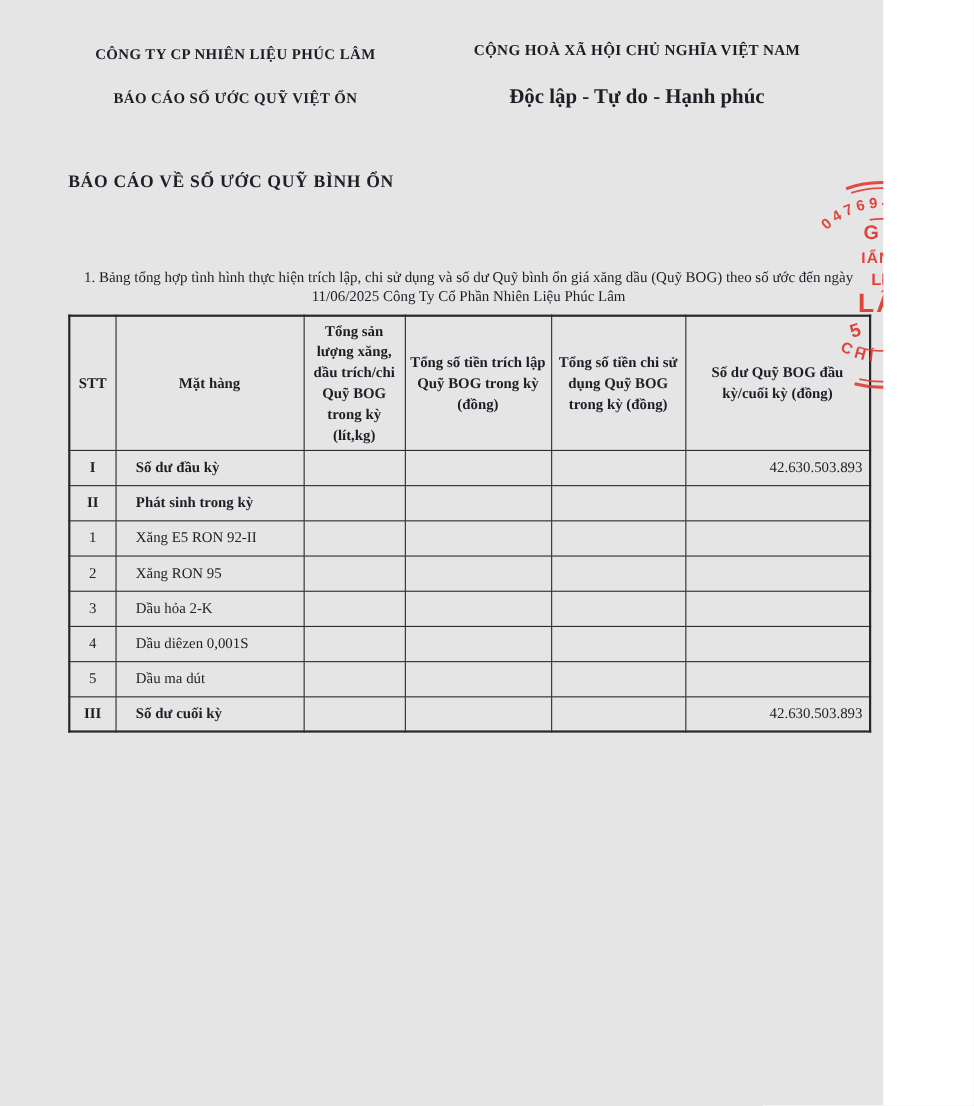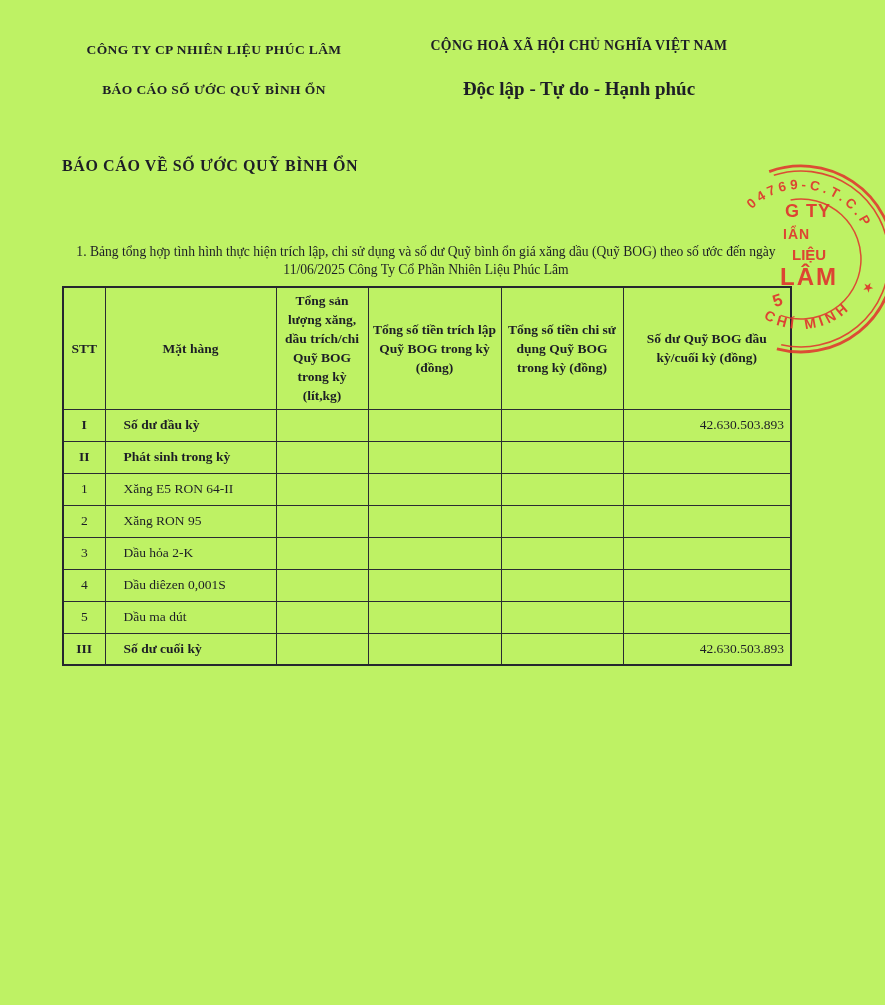--- a/index.html
+++ b/index.html
@@ -1,19 +1,19 @@
 <!DOCTYPE html>
 <html><head>
 <meta charset="utf-8">
 <style>
   html,body{margin:0;padding:0;background:#ffffff;}
   .page{
     position:relative;
-    width:885px;height:1005px;
-    background:#bef264;
+    width:803px;height:1005px;
+    background:#e5e5e5;
     overflow:hidden;
     font-family:"Liberation Serif", serif;
     color:#1d1e26;
   }
   
   .org-block{
     position:absolute;left:66px;top:42px;width:296px;
     text-align:center;
   }
   .org-name{font-size:13.5px;font-weight:bold;letter-spacing:.4px;}
@@ -73,21 +73,21 @@
   .frag5{left:773px;top:291px;font-size:17px;transform:rotate(-18deg);}
   .frag1,.frag2,.frag3,.frag4,.frag5{position:absolute;}
 </style>
 </head>
 <body>
 
 <div class="page">
 
   <div class="org-block">
     <div class="org-name">CÔNG TY CP NHIÊN LIỆU PHÚC LÂM</div>
-    <div class="org-report">BÁO CÁO SỐ ƯỚC QUỸ BÌNH ỔN</div>
+    <div class="org-report">BÁO CÁO SỐ ƯỚC QUỸ VIỆT ỔN</div>
   </div>
 
   <div class="national-block">
     <div class="motto-1">CỘNG HOÀ XÃ HỘI CHỦ NGHĨA VIỆT NAM</div>
     <div class="motto-2">Độc lập - Tự do - Hạnh phúc</div>
   </div>
 
   <div class="report-title">BÁO CÁO VỀ SỐ ƯỚC QUỸ BÌNH ỔN</div>
 
   <div class="intro">1. Bảng tổng hợp tình hình thực hiện trích lập, chi sử dụng và số dư Quỹ bình ổn giá xăng dầu (Quỹ BOG) theo số ước đến ngày 11/06/2025 Công Ty Cổ Phần Nhiên Liệu Phúc Lâm</div>
@@ -121,21 +121,21 @@
     <tr class="row emph">
       <td class="stt">II</td>
       <td class="item">Phát sinh trong kỳ</td>
       <td class="num"></td>
       <td class="num"></td>
       <td class="num"></td>
       <td class="num"></td>
     </tr>
     <tr class="row">
       <td class="stt">1</td>
-      <td class="item">Xăng E5 RON 64-II</td>
+      <td class="item">Xăng E5 RON 92-II</td>
       <td class="num"></td>
       <td class="num"></td>
       <td class="num"></td>
       <td class="num"></td>
     </tr>
     <tr class="row">
       <td class="stt">2</td>
       <td class="item">Xăng RON 95</td>
       <td class="num"></td>
       <td class="num"></td>

